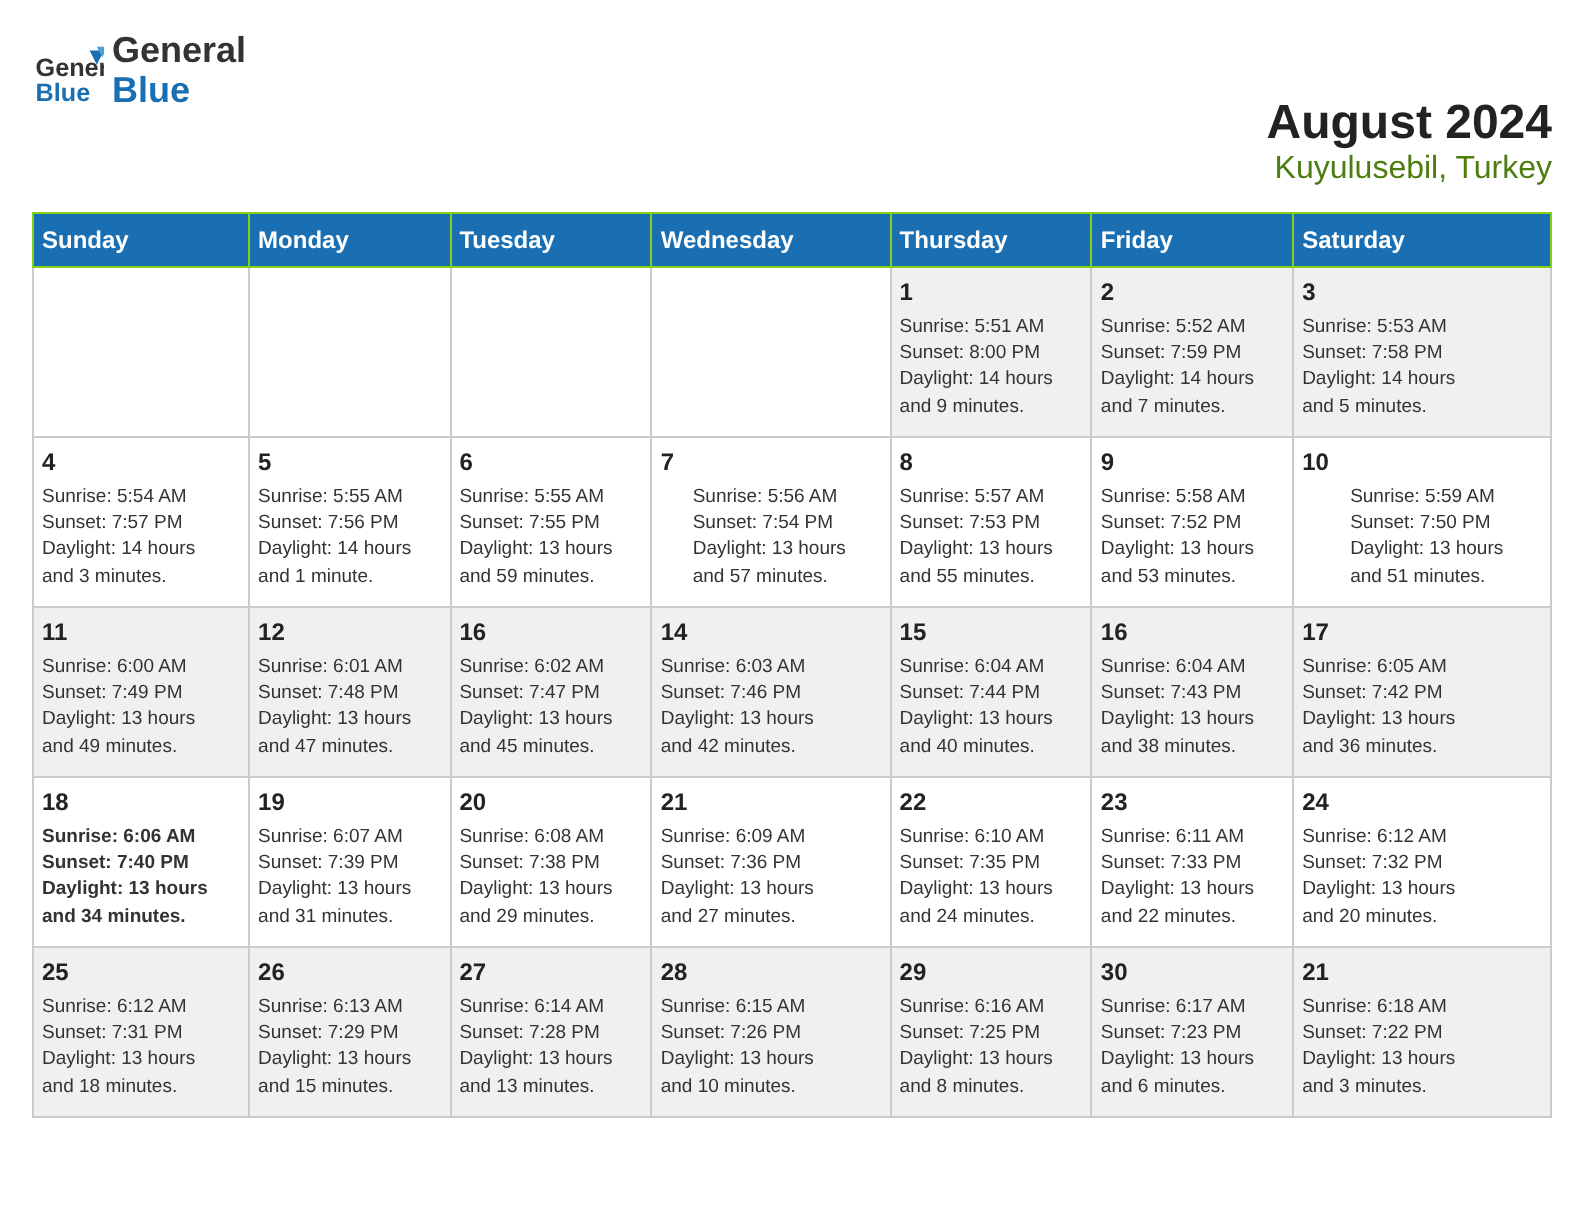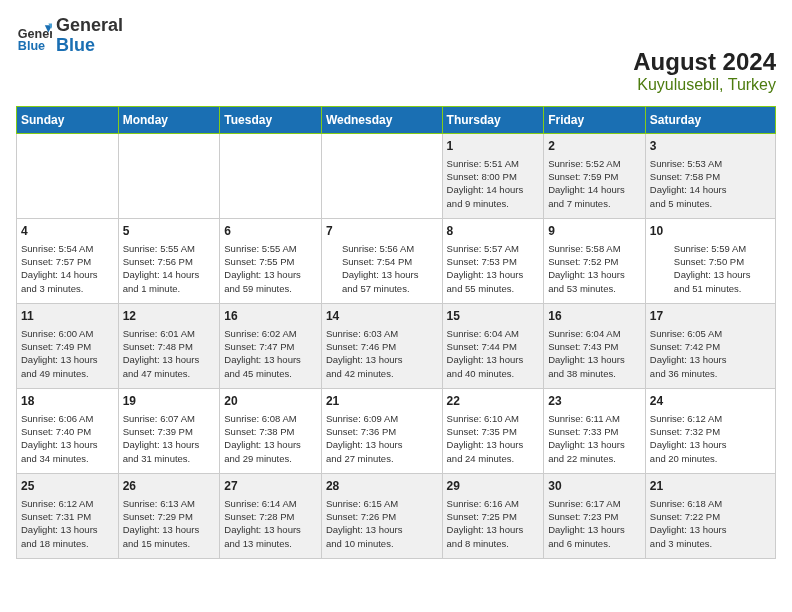--- a/index.html
+++ b/index.html
@@ -257,21 +257,21 @@
           <span class="day-number">17</span>
           <div class="day-info" style="white-space: pre-line;">Sunrise: 6:05 AM
 Sunset: 7:42 PM
 Daylight: 13 hours
 and 36 minutes.</div>
         </td>
       </tr>
       <tr>
         <td>
           <span class="day-number">18</span>
-          <div class="day-info" style="white-space: pre-line;">Sunrise: 6:06 AM
+          <div class="day-info" style="white-space: pre-line; font-weight: bold;">Sunrise: 6:06 AM
 Sunset: 7:40 PM
 Daylight: 13 hours
 and 34 minutes.</div>
         </td>
         <td>
           <span class="day-number">19</span>
           <div class="day-info" style="white-space: pre-line;">Sunrise: 6:07 AM
 Sunset: 7:39 PM
 Daylight: 13 hours
 and 31 minutes.</div>

